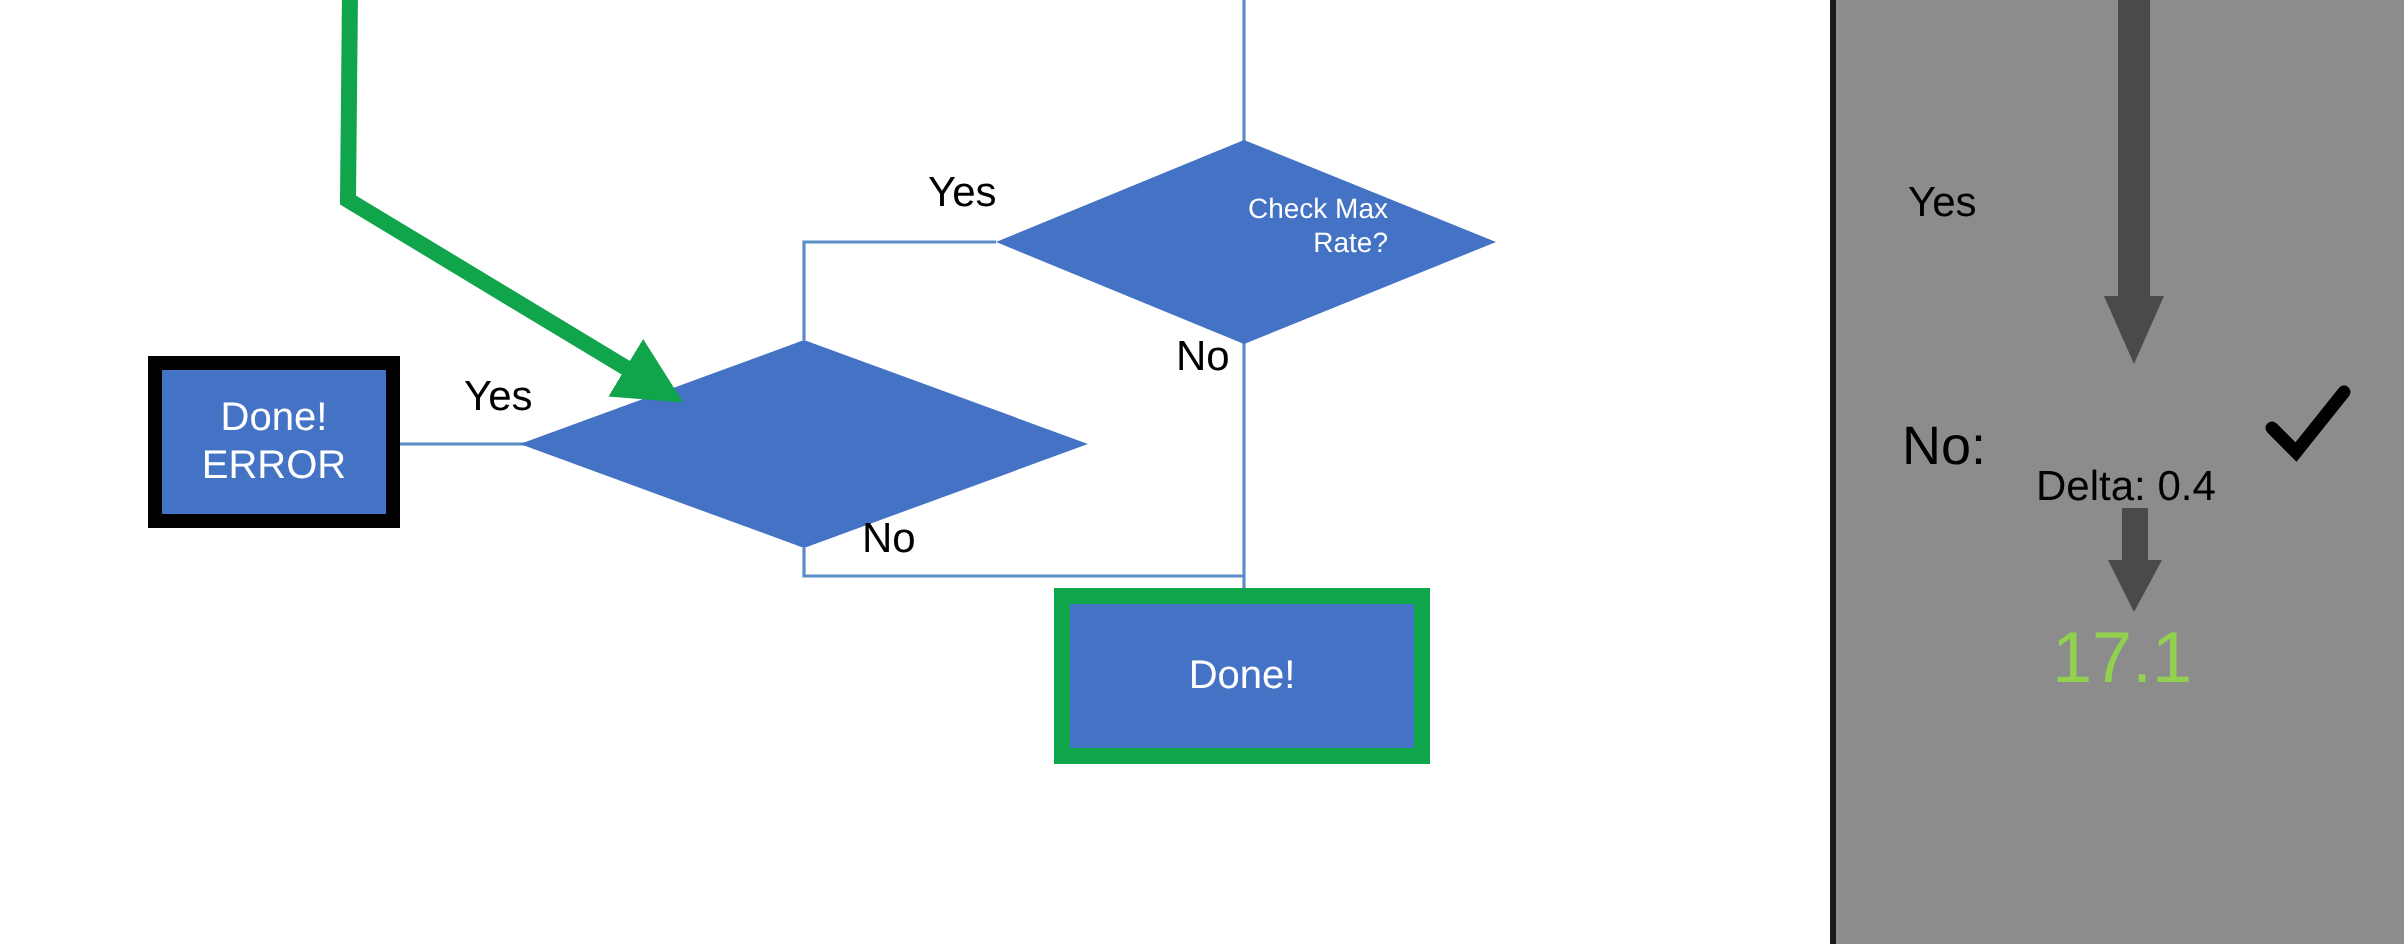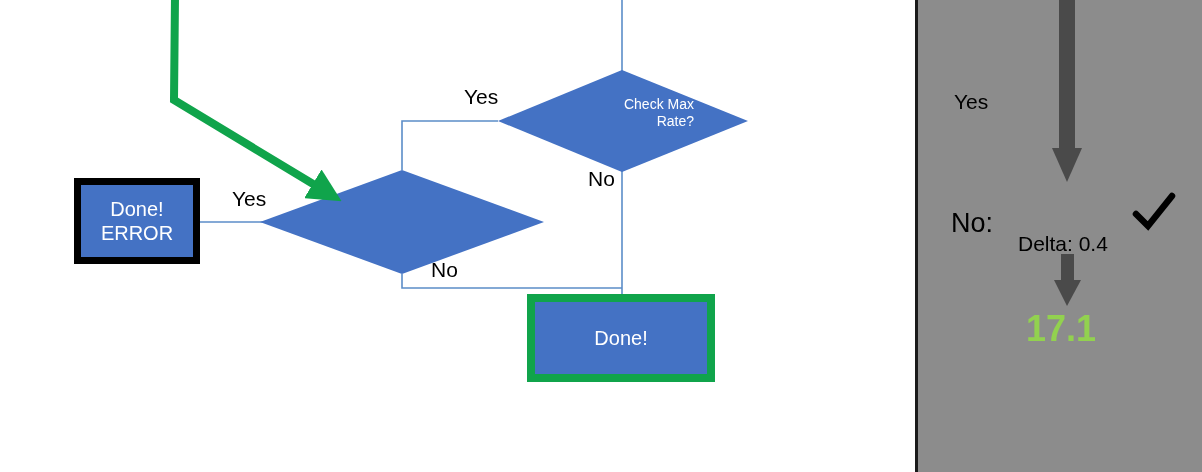--- a/index.html
+++ b/index.html
@@ -121,21 +121,21 @@
     position: absolute;
     color: #000000;
     white-space: nowrap;
   }
   #panel-yes  { left: 36px;  top: 90px;  font-size: 21px; }
   #panel-no   { left: 33px;  top: 208px; font-size: 27px; }
   #panel-delta{ left: 100px; top: 208px; font-size: 21px; margin-top: 24px; }
   #panel-value{
     left: 108px; top: 308px;
     font-size: 36px;
-    font-weight: bold;
+    font-weight: normal;
     color: #92D14F;
   }
   #panel-check {
     position: absolute;
     left: 213px;
     top: 190px;
     width: 46px;
     height: 46px;
   }
 </style>

